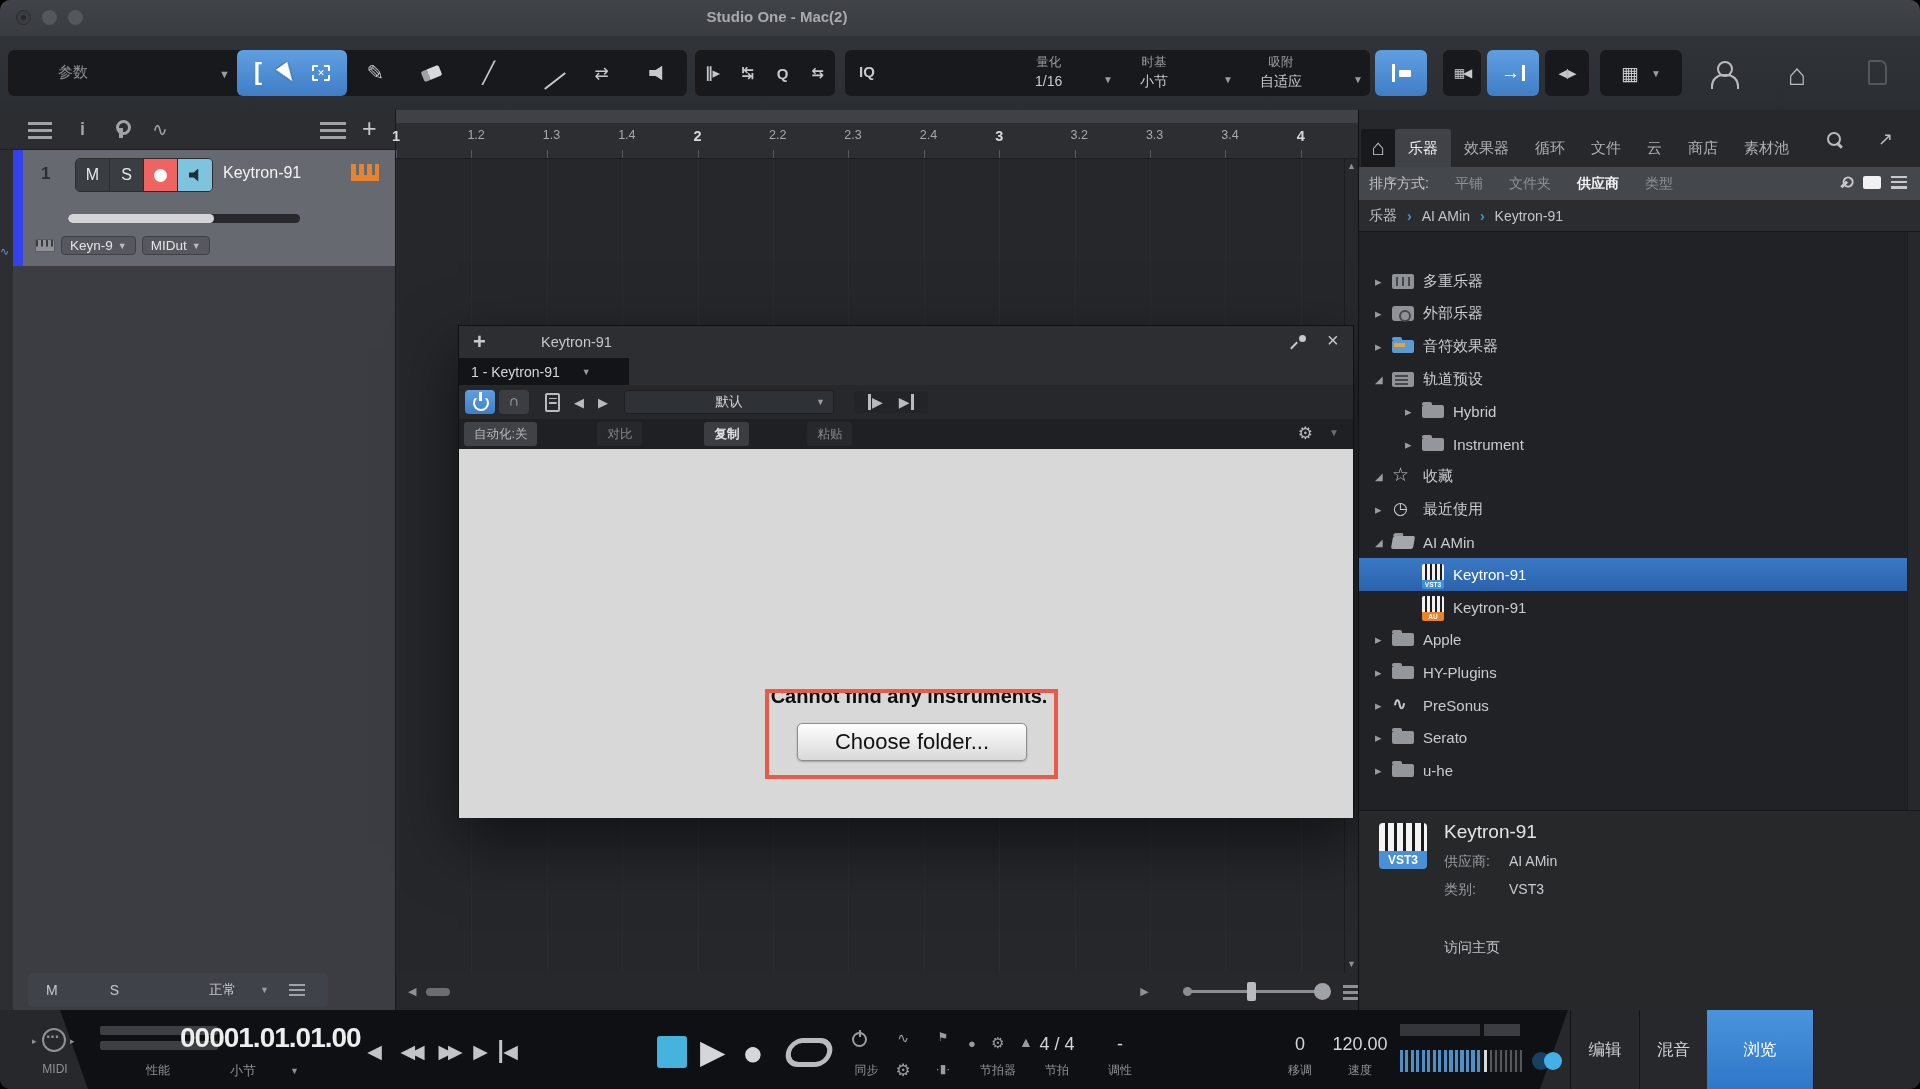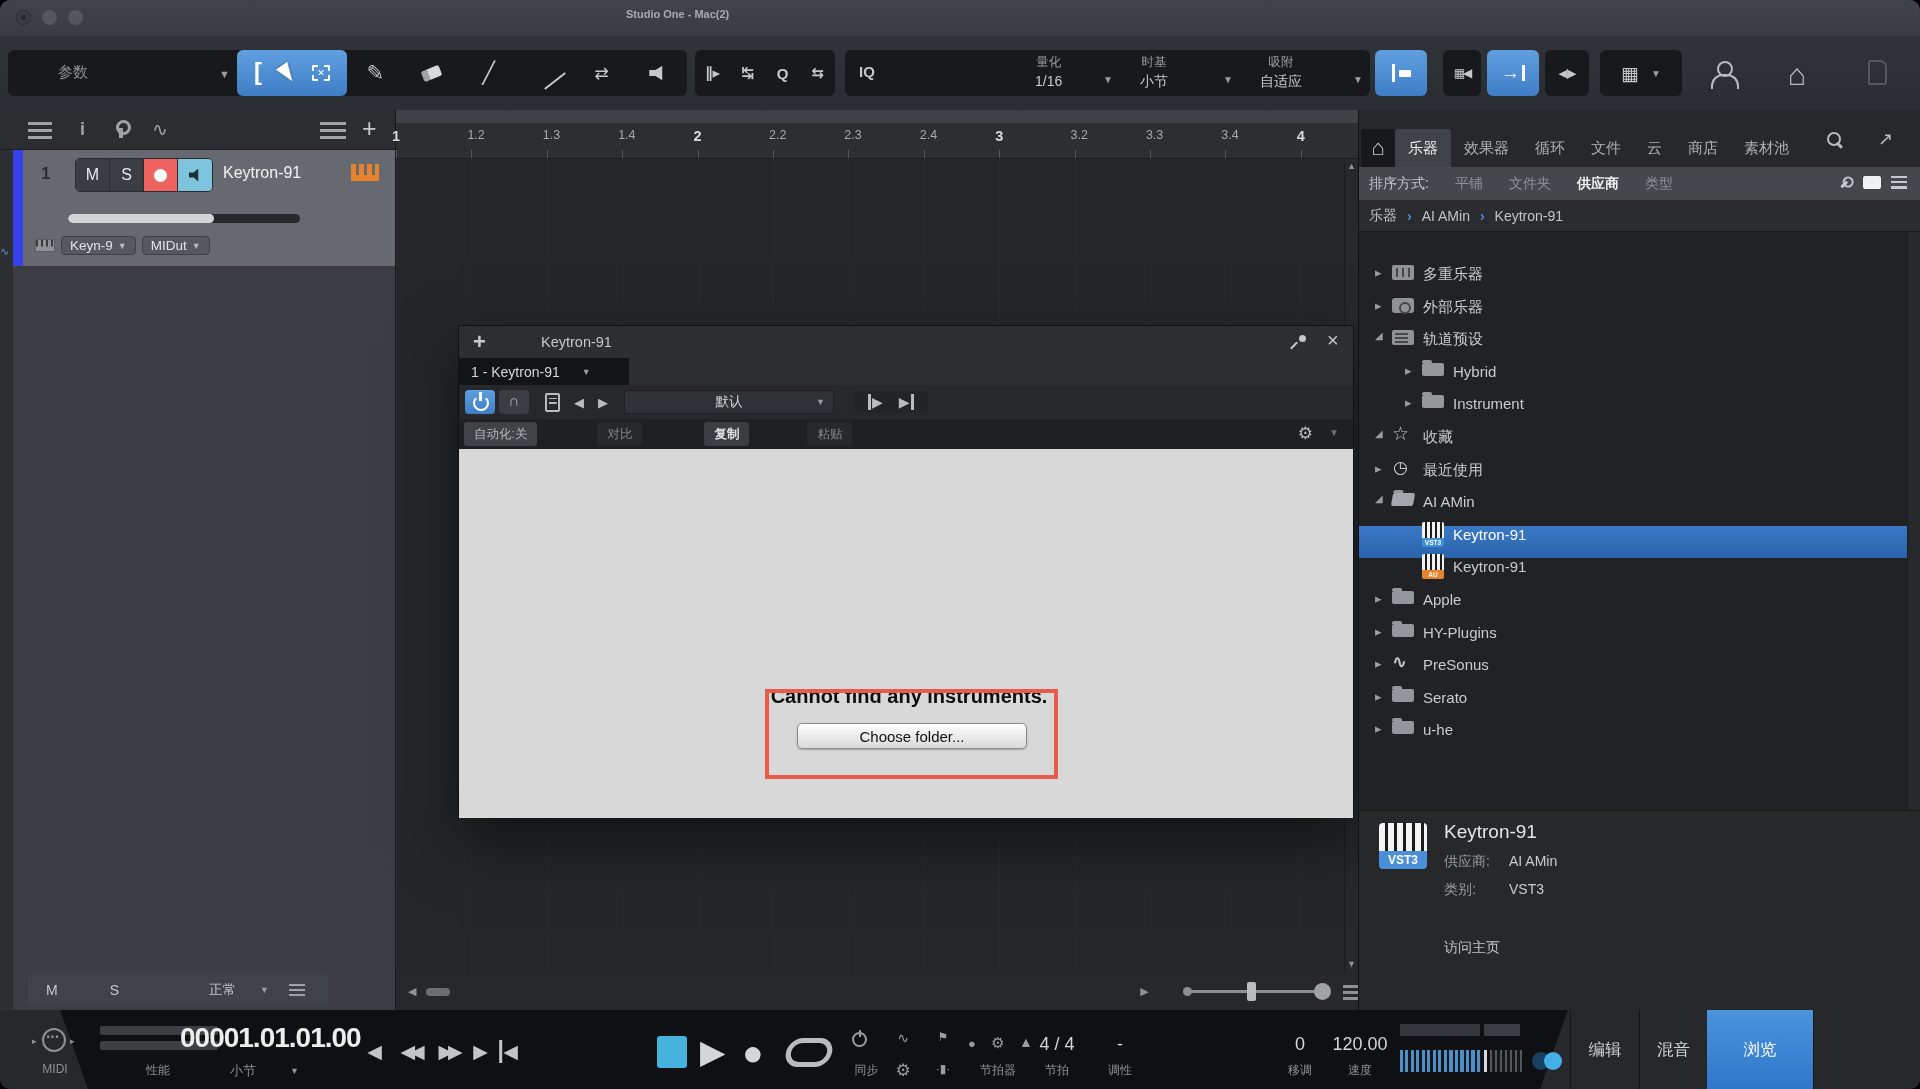--- a/index.html
+++ b/index.html
@@ -9,21 +9,21 @@
   .r{position:absolute;}
   .ctr{display:flex;align-items:center;justify-content:center;}
 
   
   .titlebar{left:0;top:0;width:1920px;height:36px;background:linear-gradient(#404348,#393c41);}
   .tl{width:15px;height:15px;border-radius:50%;top:10px;}
   .tl1{left:16px;background:#3a3d41;border:1px solid #2a2c30;}
   .tl1::after{content:"";position:absolute;left:4px;top:4px;width:5px;height:5px;border-radius:50%;background:#26282c;}
   .tl2{left:42px;background:#54575c;}
   .tl3{left:68px;background:#54575c;}
-  .wtitle{left:626px;top:8px;width:370px;text-align:left;color:#a8aaad;font-size:11px;font-weight:bold;}
+  .wtitle{left:592px;top:8px;width:370px;text-align:center;color:#a8aaad;font-size:15px;font-weight:bold;}
 
   
   .toolbar{left:0;top:36px;width:1920px;height:74px;background:linear-gradient(#303338,#2a2d31);}
   .grp{top:14px;height:46px;background:#17191c;border-radius:6px;}
   .params{left:8px;width:258px;clip-path:polygon(0 0,100% 0,calc(100% - 16px) 100%,0 100%);}
   .params .lbl{position:absolute;left:50px;top:13px;color:#8e9196;font-size:15px;}
   .params .car{position:absolute;right:36px;top:18px;color:#9a9da0;font-size:11px;}
   .tools{left:237px;width:450px;display:flex;}
   .bluecell{width:110px;height:46px;border-radius:6px;background:linear-gradient(#5f9fe0,#3f7ec6);
             display:flex;align-items:center;justify-content:space-around;padding:0 8px;}
@@ -160,23 +160,23 @@
   .chip-auto{margin-left:5px;background:#3f4246;color:#b5b7ba;}
   .chip-dim{color:#85888c;background:#26282c;}
   .chip-ab{margin-left:60px;}
   .chip-copy{margin-left:62px;background:#3a3d42;color:#e2e3e5;font-weight:bold;}
   .chip-paste{margin-left:58px;}
   .pw-gear{position:absolute;right:40px;top:97px;color:#b9bbbe;font-size:17px;}
   .pw-gearcar{position:absolute;right:14px;top:101px;color:#6a6d72;font-size:10px;}
   .pw-content{left:0;top:123px;width:894px;height:369px;background:#d8d8d8;}
   .redbox{left:306px;top:240px;width:293px;height:90px;border:4px solid #e85b49;overflow:hidden;background:transparent;}
   .plugmsg{position:absolute;left:-10px;top:-8px;width:300px;text-align:center;color:#0e0e0e;font-size:20px;font-weight:600;white-space:nowrap;}
-  .choosebtn{position:absolute;left:28px;top:30px;width:230px;height:26px;border-radius:5px;
+  .choosebtn{position:absolute;left:28px;top:30px;width:230px;height:38px;border-radius:5px;
              background:linear-gradient(#fefefe,#d9d9d9);border:1px solid #8d8d8d;
-             color:#111;font-size:15px;display:flex;align-items:center;justify-content:center;
+             color:#111;font-size:22px;display:flex;align-items:center;justify-content:center;
              box-shadow:0 1px 2px rgba(0,0,0,.25);}
 
   
   .browser{left:1358px;top:110px;width:562px;height:900px;background:#202225;border-left:1px solid #101114;}
   .br-tabs{left:0;top:0;width:562px;height:57px;background:#26282c;display:flex;align-items:flex-end;}
   .homecell{width:34px;height:38px;background:#17191c;color:#c6c8cb;display:flex;align-items:center;justify-content:center;font-size:22px;border-radius:3px 3px 0 0;margin-left:2px;}
   .brtab{height:38px;display:flex;align-items:center;padding:0 13px;color:#aeb0b4;font-size:15px;}
   .brtab.active{background:#3f4247;color:#eceded;border-radius:3px 3px 0 0;}
   .br-search{position:absolute;right:78px;top:22px;width:16px;height:16px;}
   .br-search::before{content:"";position:absolute;left:0;top:0;width:10px;height:10px;border:2.5px solid #b9bbbe;border-radius:50%;}
@@ -189,21 +189,21 @@
   .srt-icons{position:absolute;right:14px;top:8px;display:flex;align-items:center;gap:10px;}
   .wrench-sm{position:relative;width:14px;height:14px;transform:rotate(45deg);}
   .wrench-sm::before{content:"";position:absolute;left:3px;top:0;width:7px;height:7px;border:2.5px solid #c6c8cb;border-radius:50%;}
   .wrench-sm::after{content:"";position:absolute;left:5.5px;top:6px;width:3px;height:8px;background:#c6c8cb;}
   .rect-ic{width:18px;height:13px;border:2px solid #f0f1f2;border-radius:2px;background:#f0f1f2;}
   .list-ic{width:16px;height:13px;background:repeating-linear-gradient(0deg,#c6c8cb 0 2.5px,transparent 2.5px 5.5px);}
   .br-crumb{left:0;top:90px;width:562px;height:32px;background:#2a2c30;display:flex;align-items:center;font-size:14px;color:#c2c4c7;border-bottom:1px solid #17191c;}
   .crumb{margin-left:10px;}
   .crumb+.crumb::before{content:"›";color:#4a90d8;margin-right:10px;font-weight:bold;}
   .br-tree{left:0;top:122px;width:548px;height:560px;padding-top:33px;}
-  .trow{height:32.6px;display:flex;align-items:flex-start;padding-left:16px;color:#c9cbce;font-size:15px;}
+  .trow{height:32.6px;display:flex;align-items:center;padding-left:16px;color:#c9cbce;font-size:15px;}
   .trow.depth-1{padding-left:46px;}
   .trow.selected{background:linear-gradient(#3b79c4,#2a62ad);color:#fff;width:548px;}
   .arr{width:17px;font-size:10px;color:#9a9da0;}
   .arrow-down .arr::before{content:"◢";}
   .arrow-right .arr::before{content:"▸";font-size:13px;}
   .ticon{position:relative;width:22px;height:15px;flex:0 0 22px;margin-right:9px;}
   .icon-folder .ticon,.icon-folder-open .ticon{background:#93969b;border-radius:2px;height:13px;}
   .icon-folder .ticon::before,.icon-folder-open .ticon::before{content:"";position:absolute;left:0;top:-3px;width:10px;height:3px;background:#93969b;border-radius:2px 2px 0 0;}
   .icon-folder-open .ticon{background:#a4a7ac;transform:skewX(-10deg);}
   .icon-folder-note .ticon{background:#5b9bd0;border-radius:2px;height:13px;}
@@ -578,20 +578,25 @@
           <span class="ticon"></span>
           <span class="tlabel">多重乐器</span>
         </div>
 
         <div class="trow icon-din arrow-right">
           <span class="arr"></span>
           <span class="ticon"></span>
           <span class="tlabel">外部乐器</span>
         </div>
 
+        <div class="trow icon-folder-note arrow-right">
+          <span class="arr"></span>
+          <span class="ticon"></span>
+          <span class="tlabel">音符效果器</span>
+        </div>
 
         <div class="trow icon-preset arrow-down">
           <span class="arr"></span>
           <span class="ticon"></span>
           <span class="tlabel">轨道预设</span>
         </div>
 
         <div class="trow icon-folder arrow-right depth-1">
           <span class="arr"></span>
           <span class="ticon"></span>

